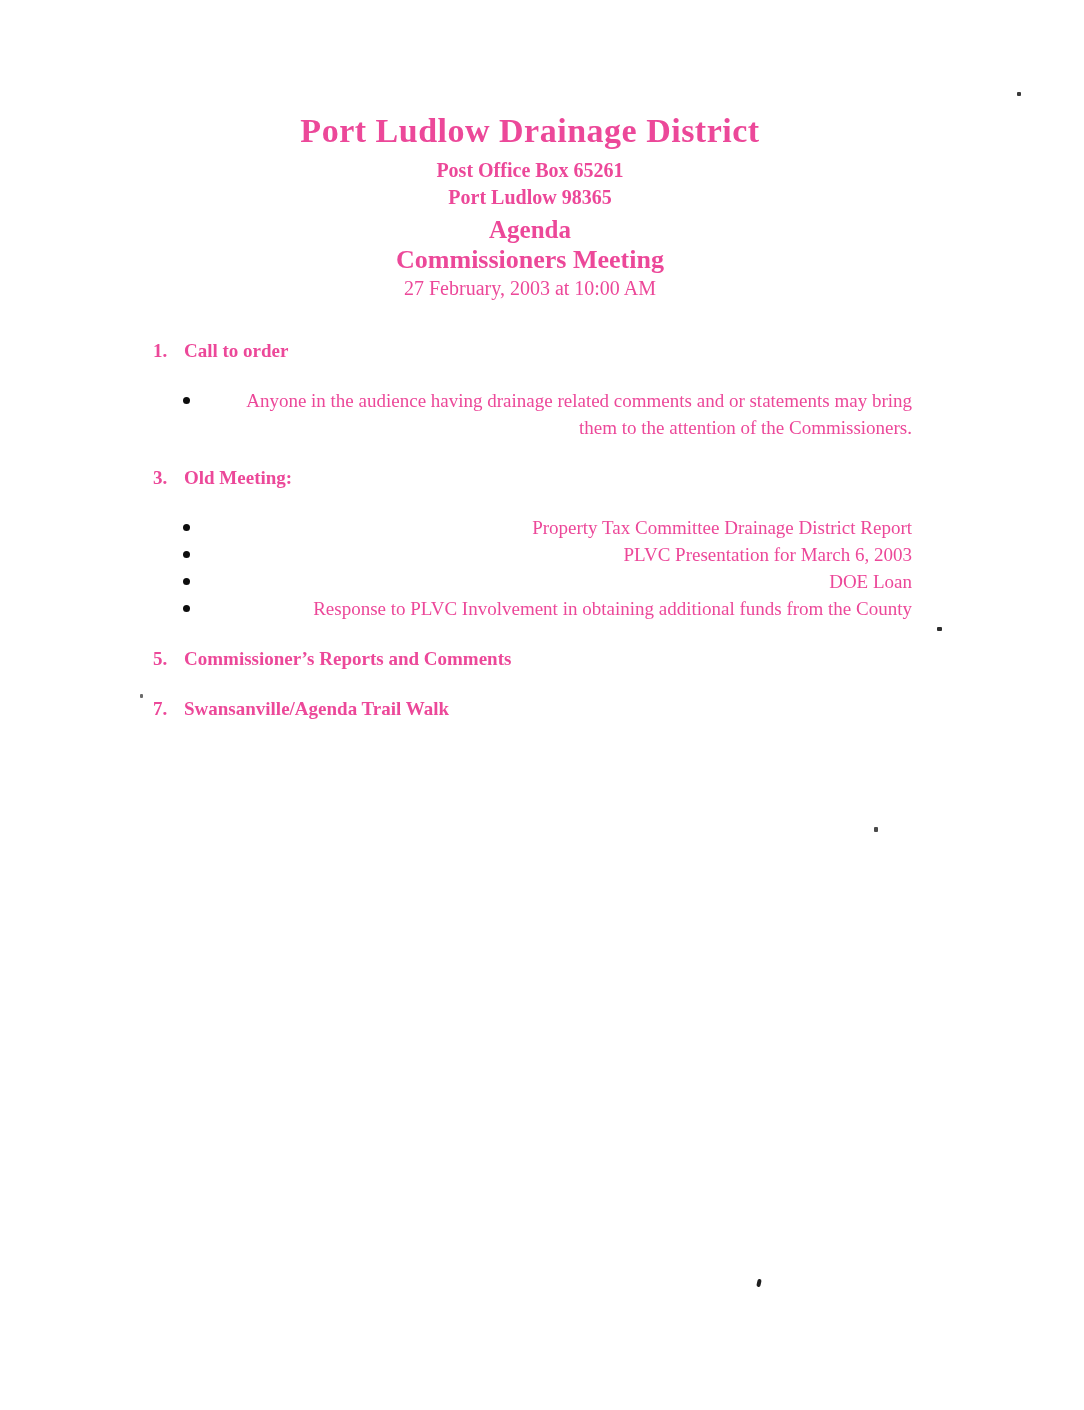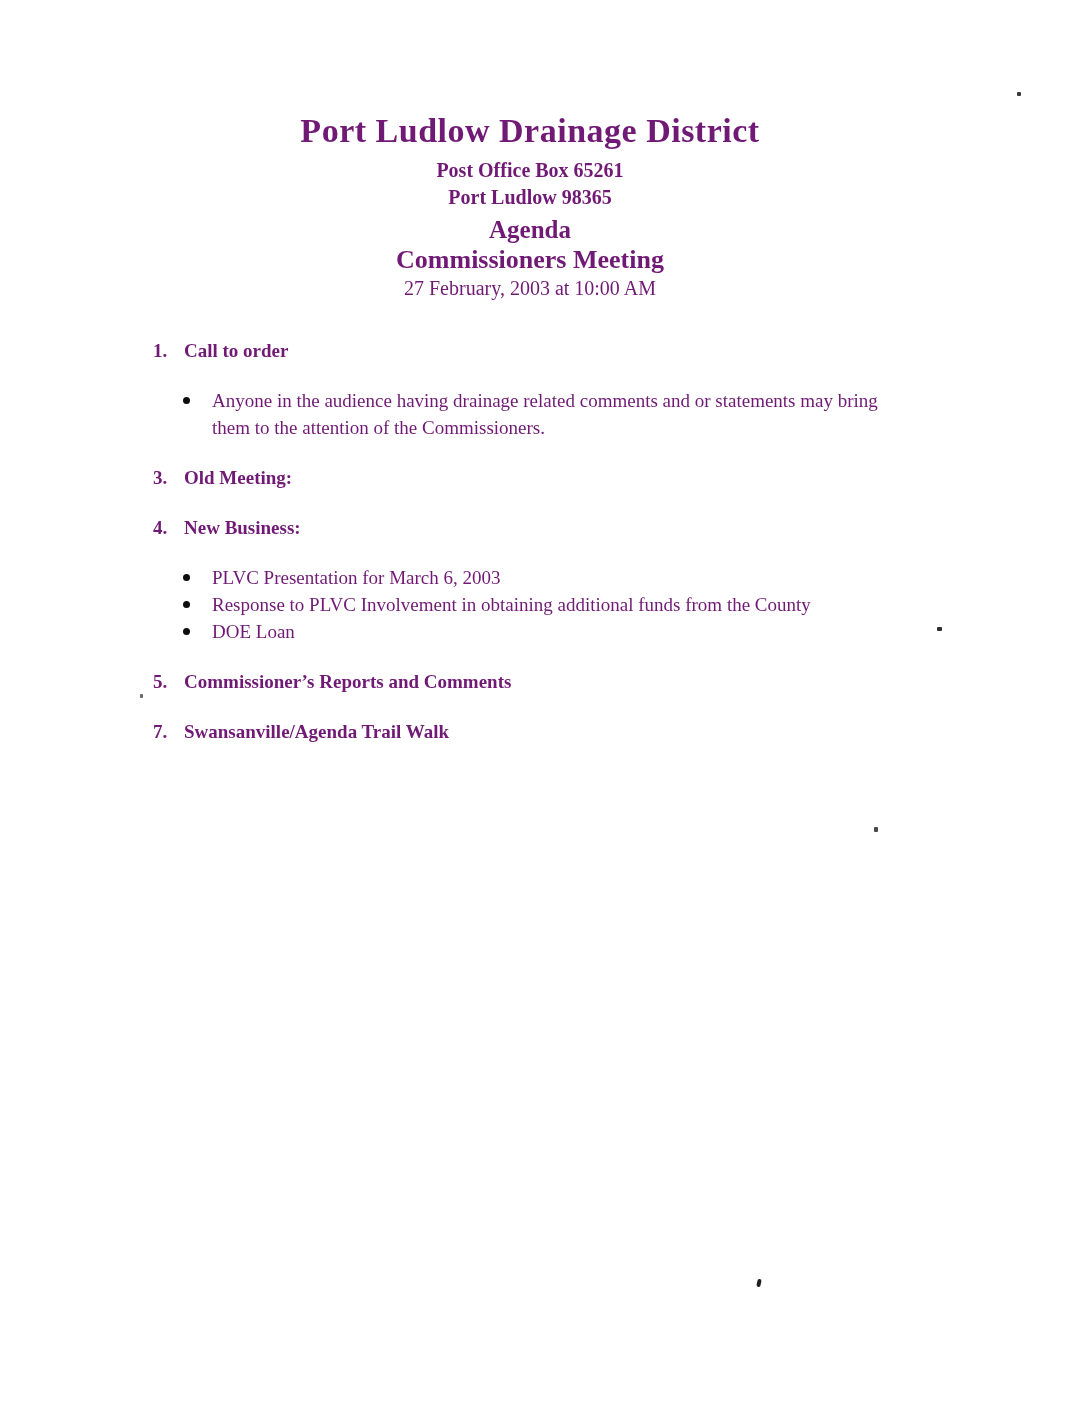--- a/index.html
+++ b/index.html
@@ -8,21 +8,21 @@
     background: #e8e8e8;
   }
   .page {
     position: relative;
     width: 1084px;
     height: 1410px;
     margin: 0 auto;
     background: #ffffff;
     overflow: hidden;
     font-family: "Liberation Serif", "DejaVu Serif", serif;
-    color: #701a75;
+    color: #ec4899;
   }
   
   .doc-header {
     margin-top: 112px;
     text-align: center;
     transform: translateX(-12px);
   }
   .doc-title {
     font-size: 34px;
     font-weight: bold;
@@ -67,20 +67,21 @@
     margin: 0 0 23px 6px;
   }
   .agenda-num {
     display: inline-block;
     width: 31px;
   }
   .bullets {
     list-style: none;
     margin: 0 0 23px 0;
     padding: 0 14px 0 35px;
+    text-align: right;
   }
   .bullets li {
     position: relative;
     padding-left: 30px;
     max-width: 700px;
     font-size: 19px;
     font-weight: normal;
     line-height: 27px;
   }
   .bullets li::before {
@@ -132,27 +133,25 @@
         </ul>
     </div>
 
     <div class="agenda-group">
       <div class="agenda-row">
         <span class="agenda-num">3.</span><span class="agenda-label">Old Meeting:</span>
       </div>
     </div>
 
     <div class="agenda-group">
-      <div class="agenda-row">
-        <span class="agenda-num">4.</span><span class="agenda-label">New Business:</span>
-      </div>
       <ul class="bullets">
+          <li>Property Tax Committee Drainage District Report</li>
           <li>PLVC Presentation for March 6, 2003</li>
+          <li>DOE Loan</li>
           <li>Response to PLVC Involvement in obtaining additional funds from the County</li>
-          <li>DOE Loan</li>
         </ul>
     </div>
 
     <div class="agenda-group">
       <div class="agenda-row">
         <span class="agenda-num">5.</span><span class="agenda-label">Commissioner’s Reports and Comments</span>
       </div>
 
     </div>
 

